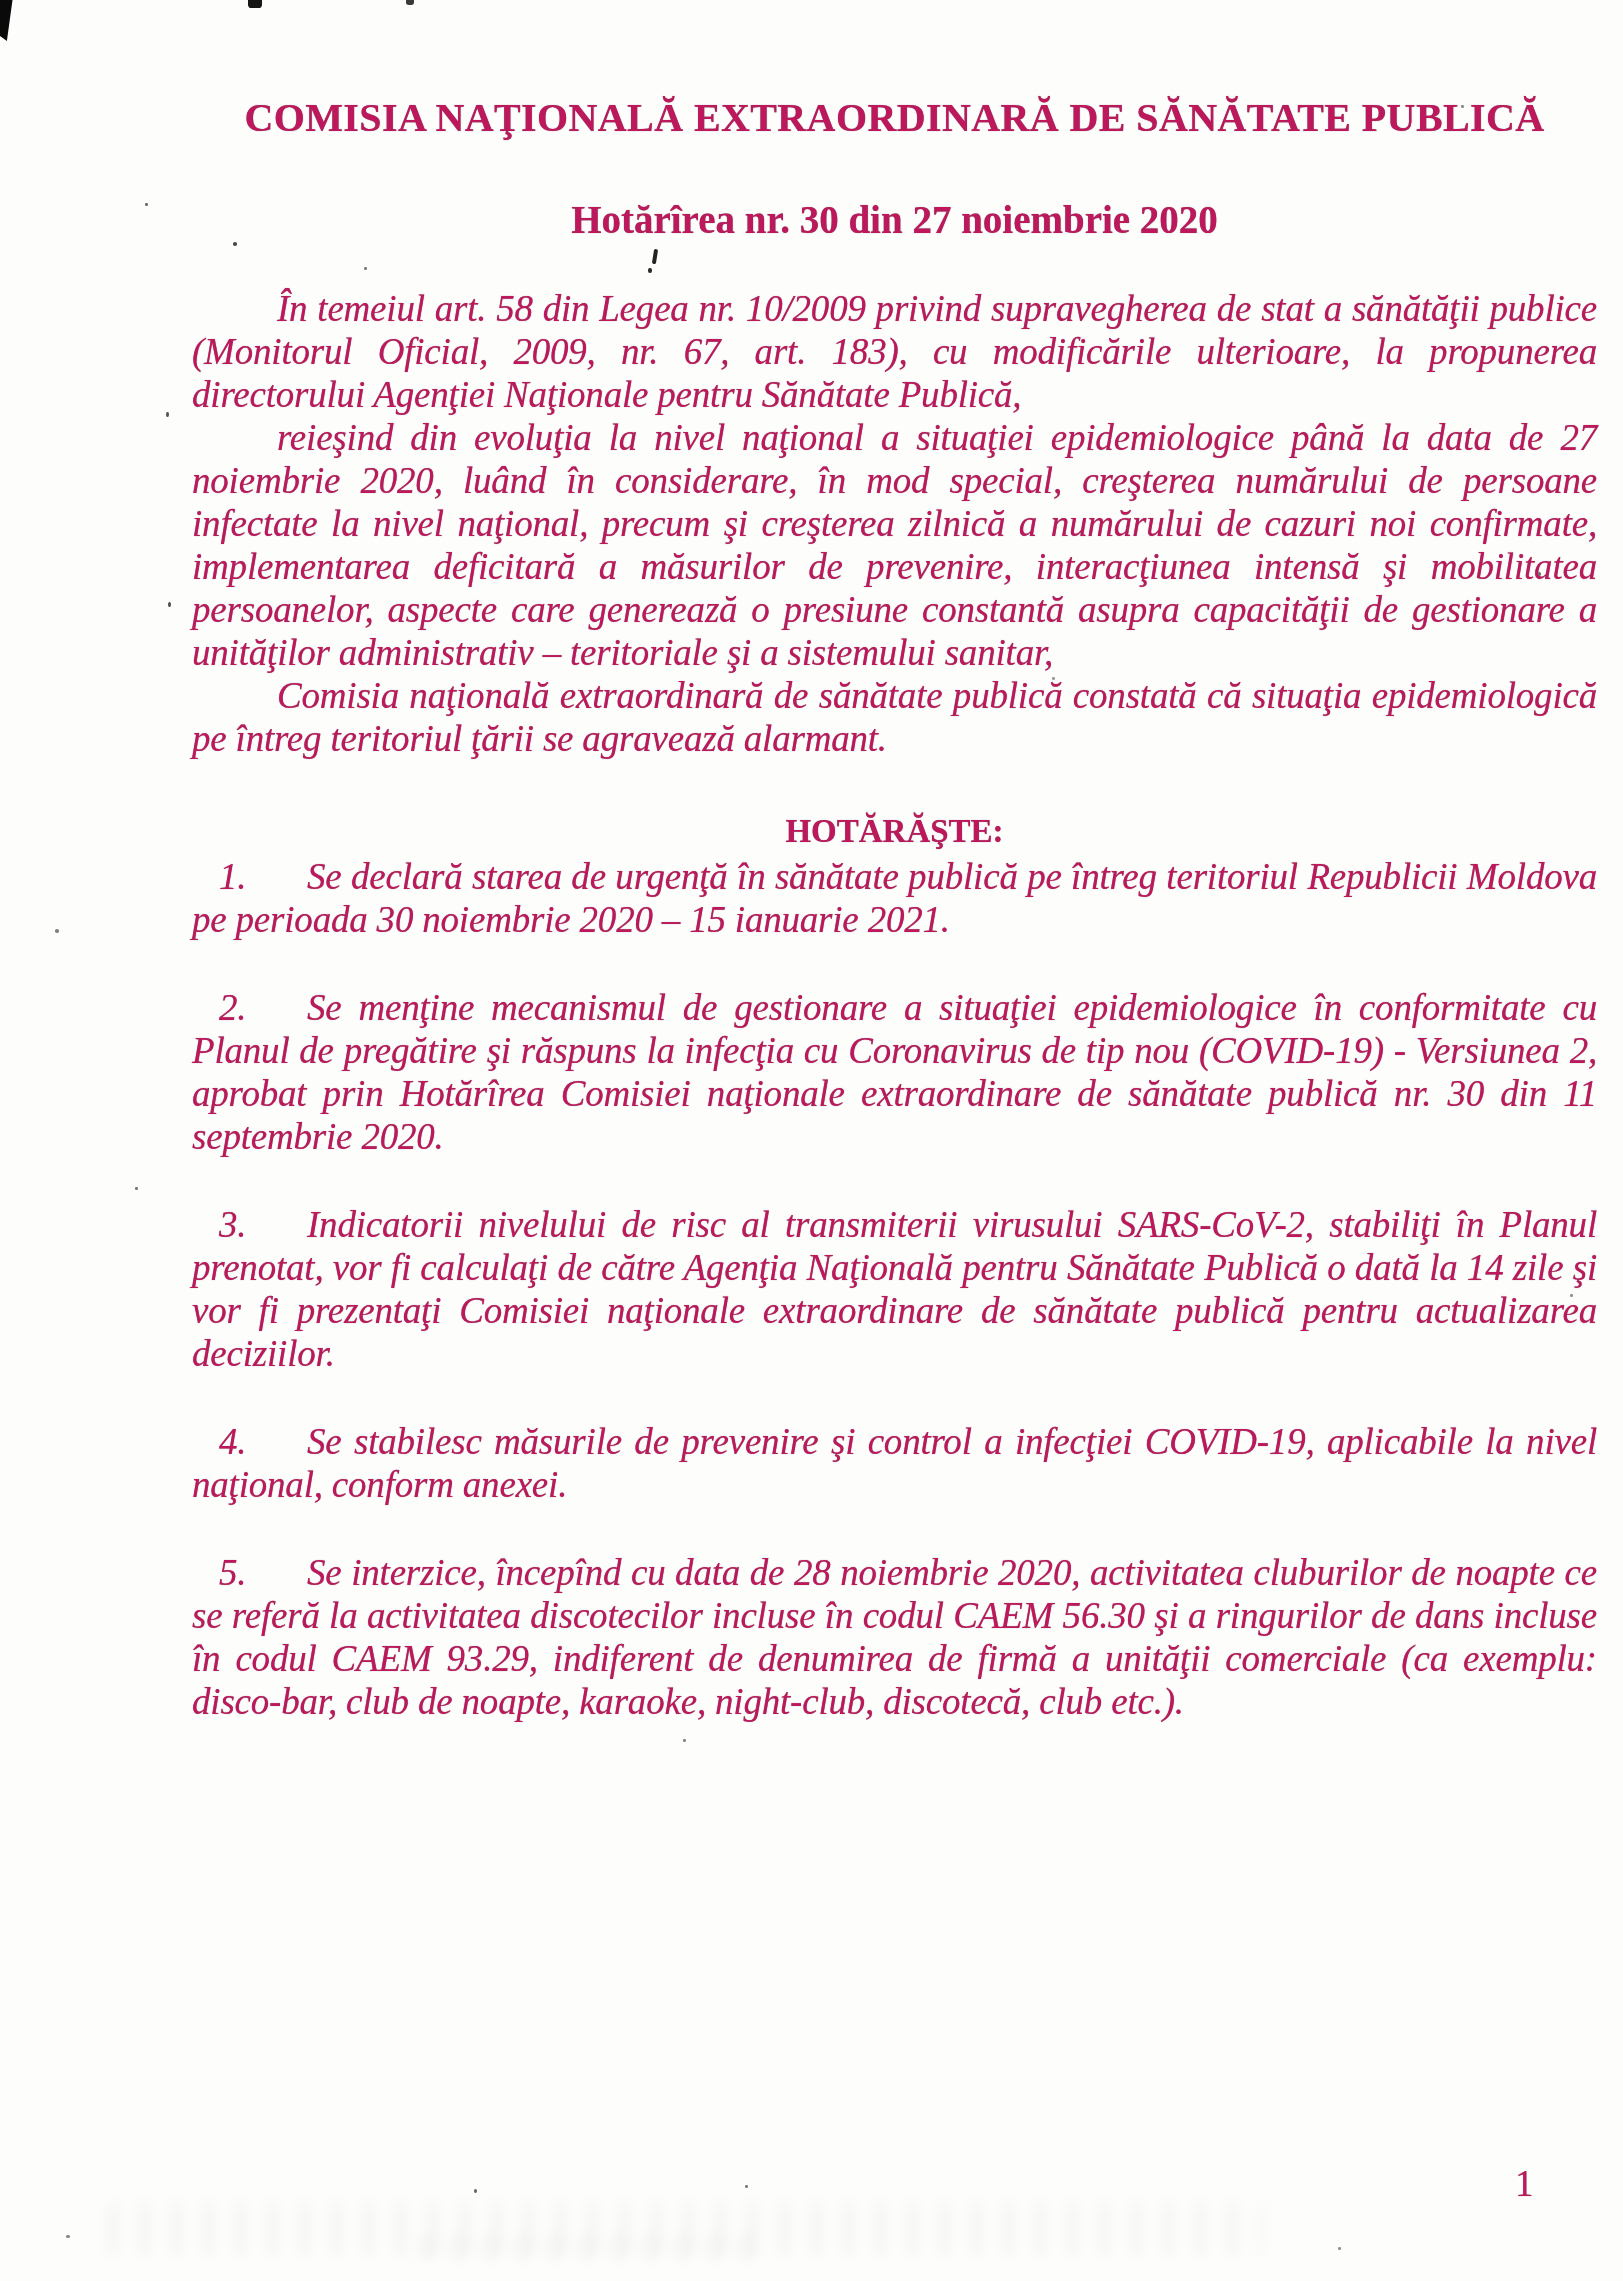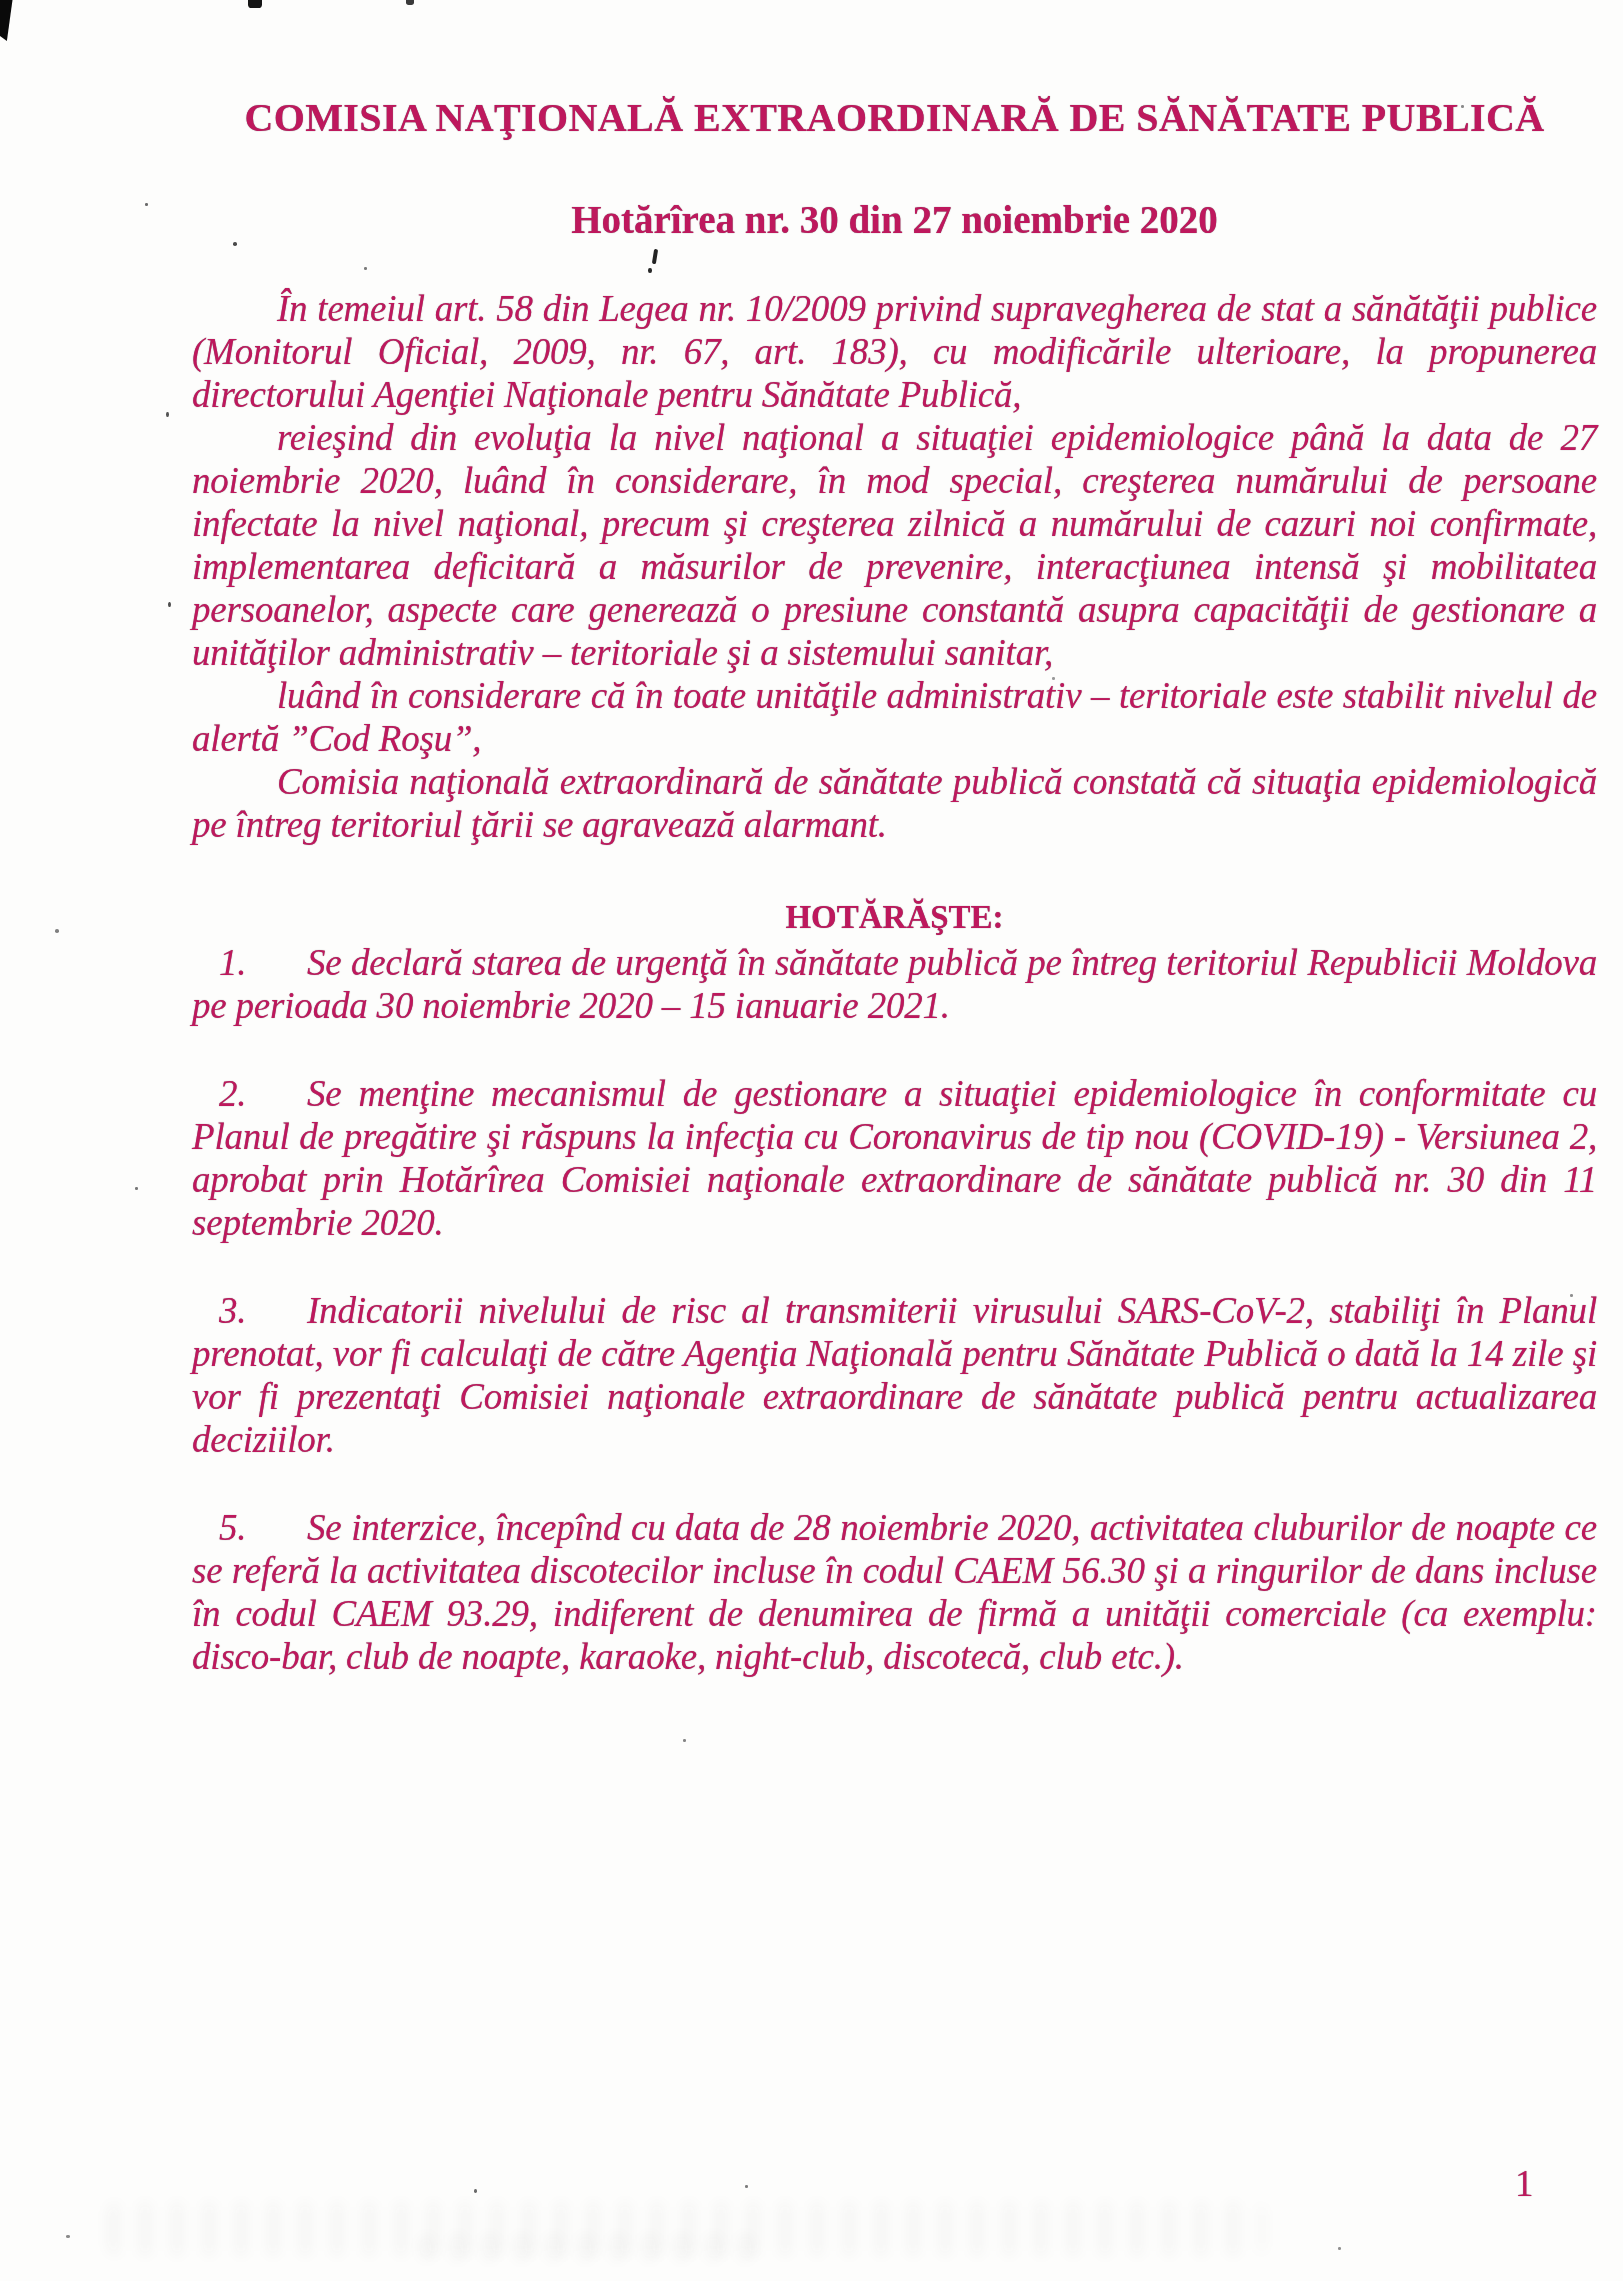--- a/index.html
+++ b/index.html
@@ -80,31 +80,31 @@
 <div class="page">
 
   <div class="content">
 
     <h1 class="doc-title">COMISIA NAŢIONALĂ EXTRAORDINARĂ DE SĂNĂTATE PUBLICĂ</h1>
 
     <p class="doc-subtitle">Hotărîrea nr. 30 din 27 noiembrie 2020</p>
 
     <p class="body-text pre first">În temeiul art. 58 din Legea nr. 10/2009 privind supravegherea de stat a sănătăţii publice (Monitorul Oficial, 2009, nr. 67, art. 183), cu modificările ulterioare, la propunerea directorului Agenţiei Naţionale pentru Sănătate Publică,</p>
     <p class="body-text pre">reieşind din evoluţia la nivel naţional a situaţiei epidemiologice până la data de 27 noiembrie 2020, luând în considerare, în mod special, creşterea numărului de persoane infectate la nivel naţional, precum şi creşterea zilnică a numărului de cazuri noi confirmate, implementarea deficitară a măsurilor de prevenire, interacţiunea intensă şi mobilitatea persoanelor, aspecte care generează o presiune constantă asupra capacităţii de gestionare a unităţilor administrativ – teritoriale şi a sistemului sanitar,</p>
-    <p class="body-text pre">luând în considerare că în toate unităţile administrativ – teritoriale este stabilit nivelul de alertă ”Cod Roşu”,</p>
     <p class="body-text pre">Comisia naţională extraordinară de sănătate publică constată că situaţia epidemiologică pe întreg teritoriul ţării se agravează alarmant.</p>
 
     <h2 class="decree-heading">HOTĂRĂŞTE:</h2>
 
     <p class="body-text item first"><span class="num">1.</span><span>Se declară starea de urgenţă în sănătate publică pe întreg teritoriul Republicii Moldova pe perioada 30 noiembrie 2020 – 15 ianuarie 2021.</span></p>
 
     <p class="body-text item"><span class="num">2.</span><span>Se menţine mecanismul de gestionare a situaţiei epidemiologice în conformitate cu Planul de pregătire şi răspuns la infecţia cu Coronavirus de tip nou (COVID-19) - Versiunea 2, aprobat prin Hotărîrea Comisiei naţionale extraordinare de sănătate publică nr. 30 din 11 septembrie 2020.</span></p>
 
     <p class="body-text item"><span class="num">3.</span><span>Indicatorii nivelului de risc al transmiterii virusului SARS-CoV-2, stabiliţi în Planul prenotat, vor fi calculaţi de către Agenţia Naţională pentru Sănătate Publică o dată la 14 zile şi vor fi prezentaţi Comisiei naţionale extraordinare de sănătate publică pentru actualizarea deciziilor.</span></p>
 
+    <p class="body-text item"><span class="num">4.</span><span>Se stabilesc măsurile de prevenire şi control a infecţiei COVID-19, aplicabile la nivel naţional, conform anexei.</span></p>
 
     <p class="body-text item"><span class="num">5.</span><span>Se interzice, începînd cu data de 28 noiembrie 2020, activitatea cluburilor de noapte ce se referă la activitatea discotecilor incluse în codul CAEM 56.30 şi a ringurilor de dans incluse în codul CAEM 93.29, indiferent de denumirea de firmă a unităţii comerciale (ca exemplu: disco-bar, club de noapte, karaoke, night-club, discotecă, club etc.).</span></p>
 
 
   </div>
 
   <div class="page-number">1</div>
 
   <div class="corner-mark"></div>
   <div class="edge-chip1"></div>

